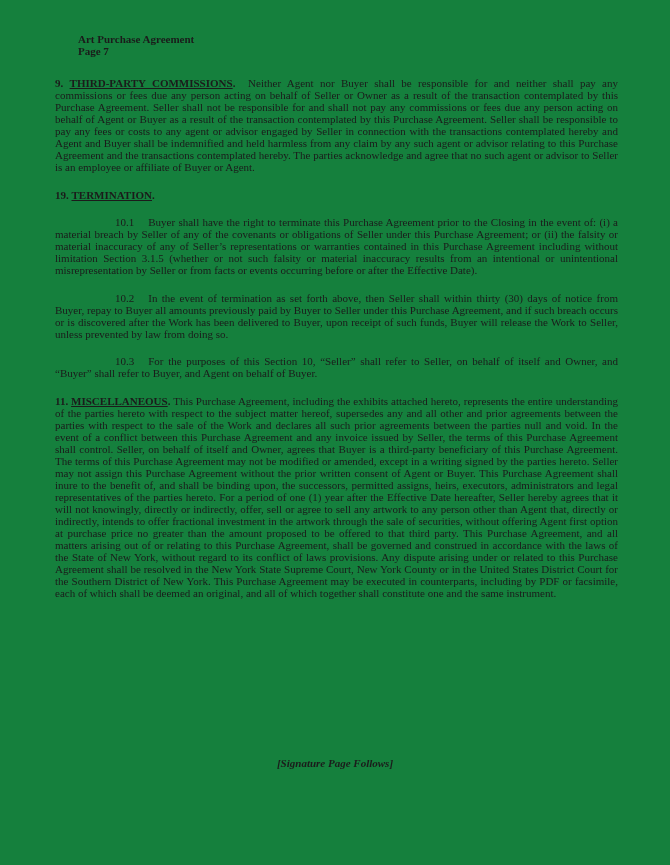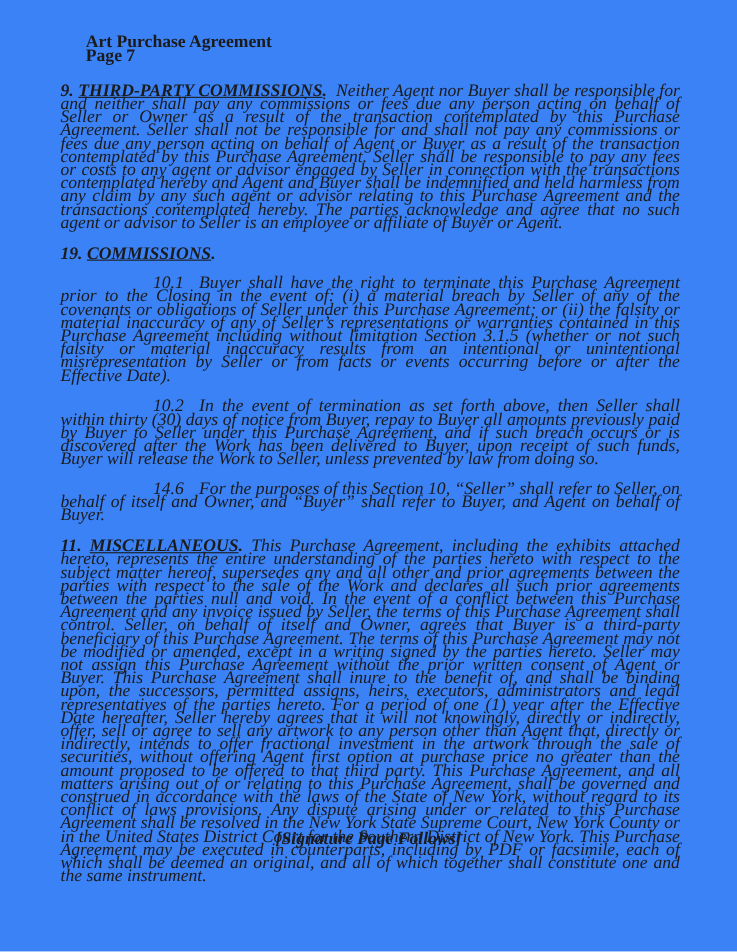--- a/index.html
+++ b/index.html
@@ -5,57 +5,55 @@
   html, body {
     margin: 0;
     padding: 0;
     background: #ffffff;
   }
   .page {
     position: relative;
     width: 670px;
     height: 865px;
     box-sizing: border-box;
-    background: #3b82f6;
+    background: #15803d;
     padding: 33px 52px 0 55px;
     font-family: "Liberation Serif", "DejaVu Serif", serif;
-    font-size: 16px;
+    font-size: 11px;
     line-height: 12px;
     color: #1b1b1b;
     overflow: hidden;
   }
   .doc-header {
     margin-left: 23px;
     font-weight: bold;
     margin-bottom: 20px;
   }
   .doc-header div {
     line-height: 12px;
   }
   p.para {
     margin: 0 0 15.5px 0;
     text-align: justify;
-    font-style: italic;
   }
   .sec-num {
     font-weight: bold;
   }
   .sec-heading {
     font-weight: bold;
     text-decoration: underline;
   }
   .sec-suffix {
     font-weight: bold;
   }
   p.subsection {
     text-indent: 60px;
   }
   .sub-num {
     margin-right: 14px;
-    margin-left: 24px;
   }
   .doc-footer {
     position: absolute;
     top: 757px;
     left: 0;
     width: 670px;
     text-align: center;
     font-weight: bold;
     font-style: italic;
     color: #1b1b1b;
@@ -66,25 +64,25 @@
 
 <div class="page">
 
   <div class="doc-header">
     <div>Art Purchase Agreement</div>
     <div>Page 7</div>
   </div>
 
   <p class="para"><span class="sec-num">9.</span> <span class="sec-heading">THIRD-PARTY COMMISSIONS</span><span class="sec-suffix">.</span>&nbsp; <span>Neither Agent nor Buyer shall be responsible for and neither shall pay any commissions or fees due any person acting on behalf of Seller or Owner as a result of the transaction contemplated by this Purchase Agreement. Seller shall not be responsible for and shall not pay any commissions or fees due any person acting on behalf of Agent or Buyer as a result of the transaction contemplated by this Purchase Agreement. Seller shall be responsible to pay any fees or costs to any agent or advisor engaged by Seller in connection with the transactions contemplated hereby and Agent and Buyer shall be indemnified and held harmless from any claim by any such agent or advisor relating to this Purchase Agreement and the transactions contemplated hereby. The parties acknowledge and agree that no such agent or advisor to Seller is an employee or affiliate of Buyer or Agent.</span></p>
 
-  <p class="para"><span class="sec-num">19.</span> <span class="sec-heading">COMMISSIONS</span><span class="sec-suffix">.</span></p>
+  <p class="para"><span class="sec-num">19.</span> <span class="sec-heading">TERMINATION</span><span class="sec-suffix">.</span></p>
 
   <p class="para subsection"><span class="sub-num">10.1</span><span>Buyer shall have the right to terminate this Purchase Agreement prior to the Closing in the event of: (i) a material breach by Seller of any of the covenants or obligations of Seller under this Purchase Agreement; or (ii) the falsity or material inaccuracy of any of Seller’s representations or warranties contained in this Purchase Agreement including without limitation Section 3.1.5 (whether or not such falsity or material inaccuracy results from an intentional or unintentional misrepresentation by Seller or from facts or events occurring before or after the Effective Date).</span></p>
 
   <p class="para subsection"><span class="sub-num">10.2</span><span>In the event of termination as set forth above, then Seller shall within thirty (30) days of notice from Buyer, repay to Buyer all amounts previously paid by Buyer to Seller under this Purchase Agreement, and if such breach occurs or is discovered after the Work has been delivered to Buyer, upon receipt of such funds, Buyer will release the Work to Seller, unless prevented by law from doing so.</span></p>
 
-  <p class="para subsection"><span class="sub-num">14.6</span><span>For the purposes of this Section 10, “Seller” shall refer to Seller, on behalf of itself and Owner, and “Buyer” shall refer to Buyer, and Agent on behalf of Buyer.</span></p>
+  <p class="para subsection"><span class="sub-num">10.3</span><span>For the purposes of this Section 10, “Seller” shall refer to Seller, on behalf of itself and Owner, and “Buyer” shall refer to Buyer, and Agent on behalf of Buyer.</span></p>
 
   <p class="para"><span class="sec-num">11.</span> <span class="sec-heading">MISCELLANEOUS</span><span class="sec-suffix">.</span>&nbsp;<span>This Purchase Agreement, including the exhibits attached hereto, represents the entire understanding of the parties hereto with respect to the subject matter hereof, supersedes any and all other and prior agreements between the parties with respect to the sale of the Work and declares all such prior agreements between the parties null and void. In the event of a conflict between this Purchase Agreement and any invoice issued by Seller, the terms of this Purchase Agreement shall control. Seller, on behalf of itself and Owner, agrees that Buyer is a third-party beneficiary of this Purchase Agreement. The terms of this Purchase Agreement may not be modified or amended, except in a writing signed by the parties hereto. Seller may not assign this Purchase Agreement without the prior written consent of Agent or Buyer. This Purchase Agreement shall inure to the benefit of, and shall be binding upon, the successors, permitted assigns, heirs, executors, administrators and legal representatives of the parties hereto. For a period of one (1) year after the Effective Date hereafter, Seller hereby agrees that it will not knowingly, directly or indirectly, offer, sell or agree to sell any artwork to any person other than Agent that, directly or indirectly, intends to offer fractional investment in the artwork through the sale of securities, without offering Agent first option at purchase price no greater than the amount proposed to be offered to that third party. This Purchase Agreement, and all matters arising out of or relating to this Purchase Agreement, shall be governed and construed in accordance with the laws of the State of New York, without regard to its conflict of laws provisions. Any dispute arising under or related to this Purchase Agreement shall be resolved in the New York State Supreme Court, New York County or in the United States District Court for the Southern District of New York. This Purchase Agreement may be executed in counterparts, including by PDF or facsimile, each of which shall be deemed an original, and all of which together shall constitute one and the same instrument.</span></p>
 
   <div class="doc-footer">[Signature Page Follows]</div>
 
 </div>
 
 </body></html>

